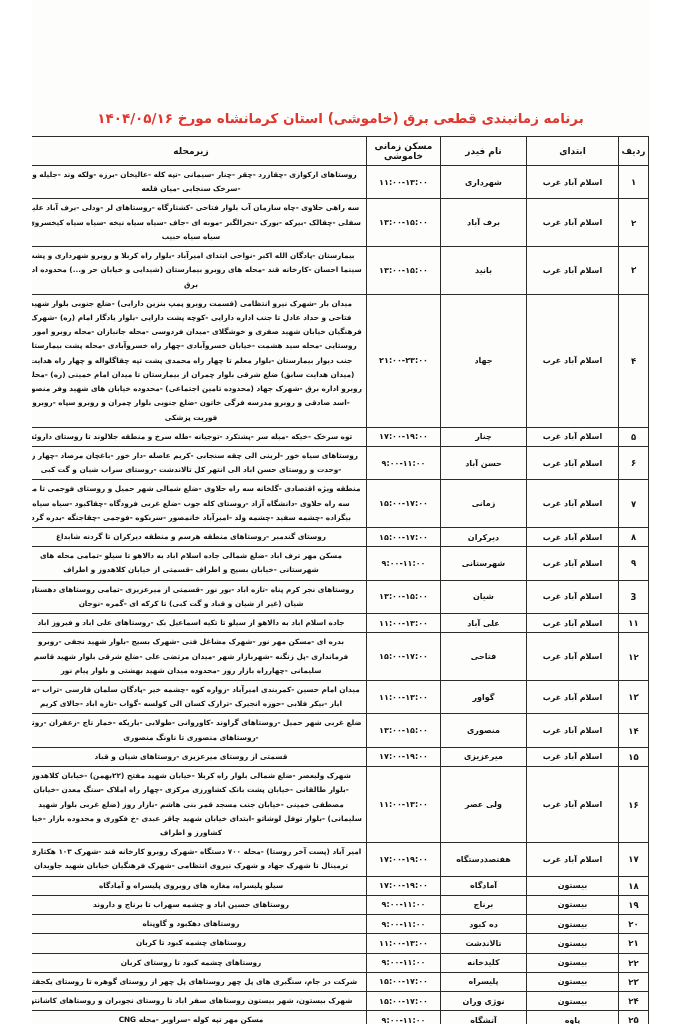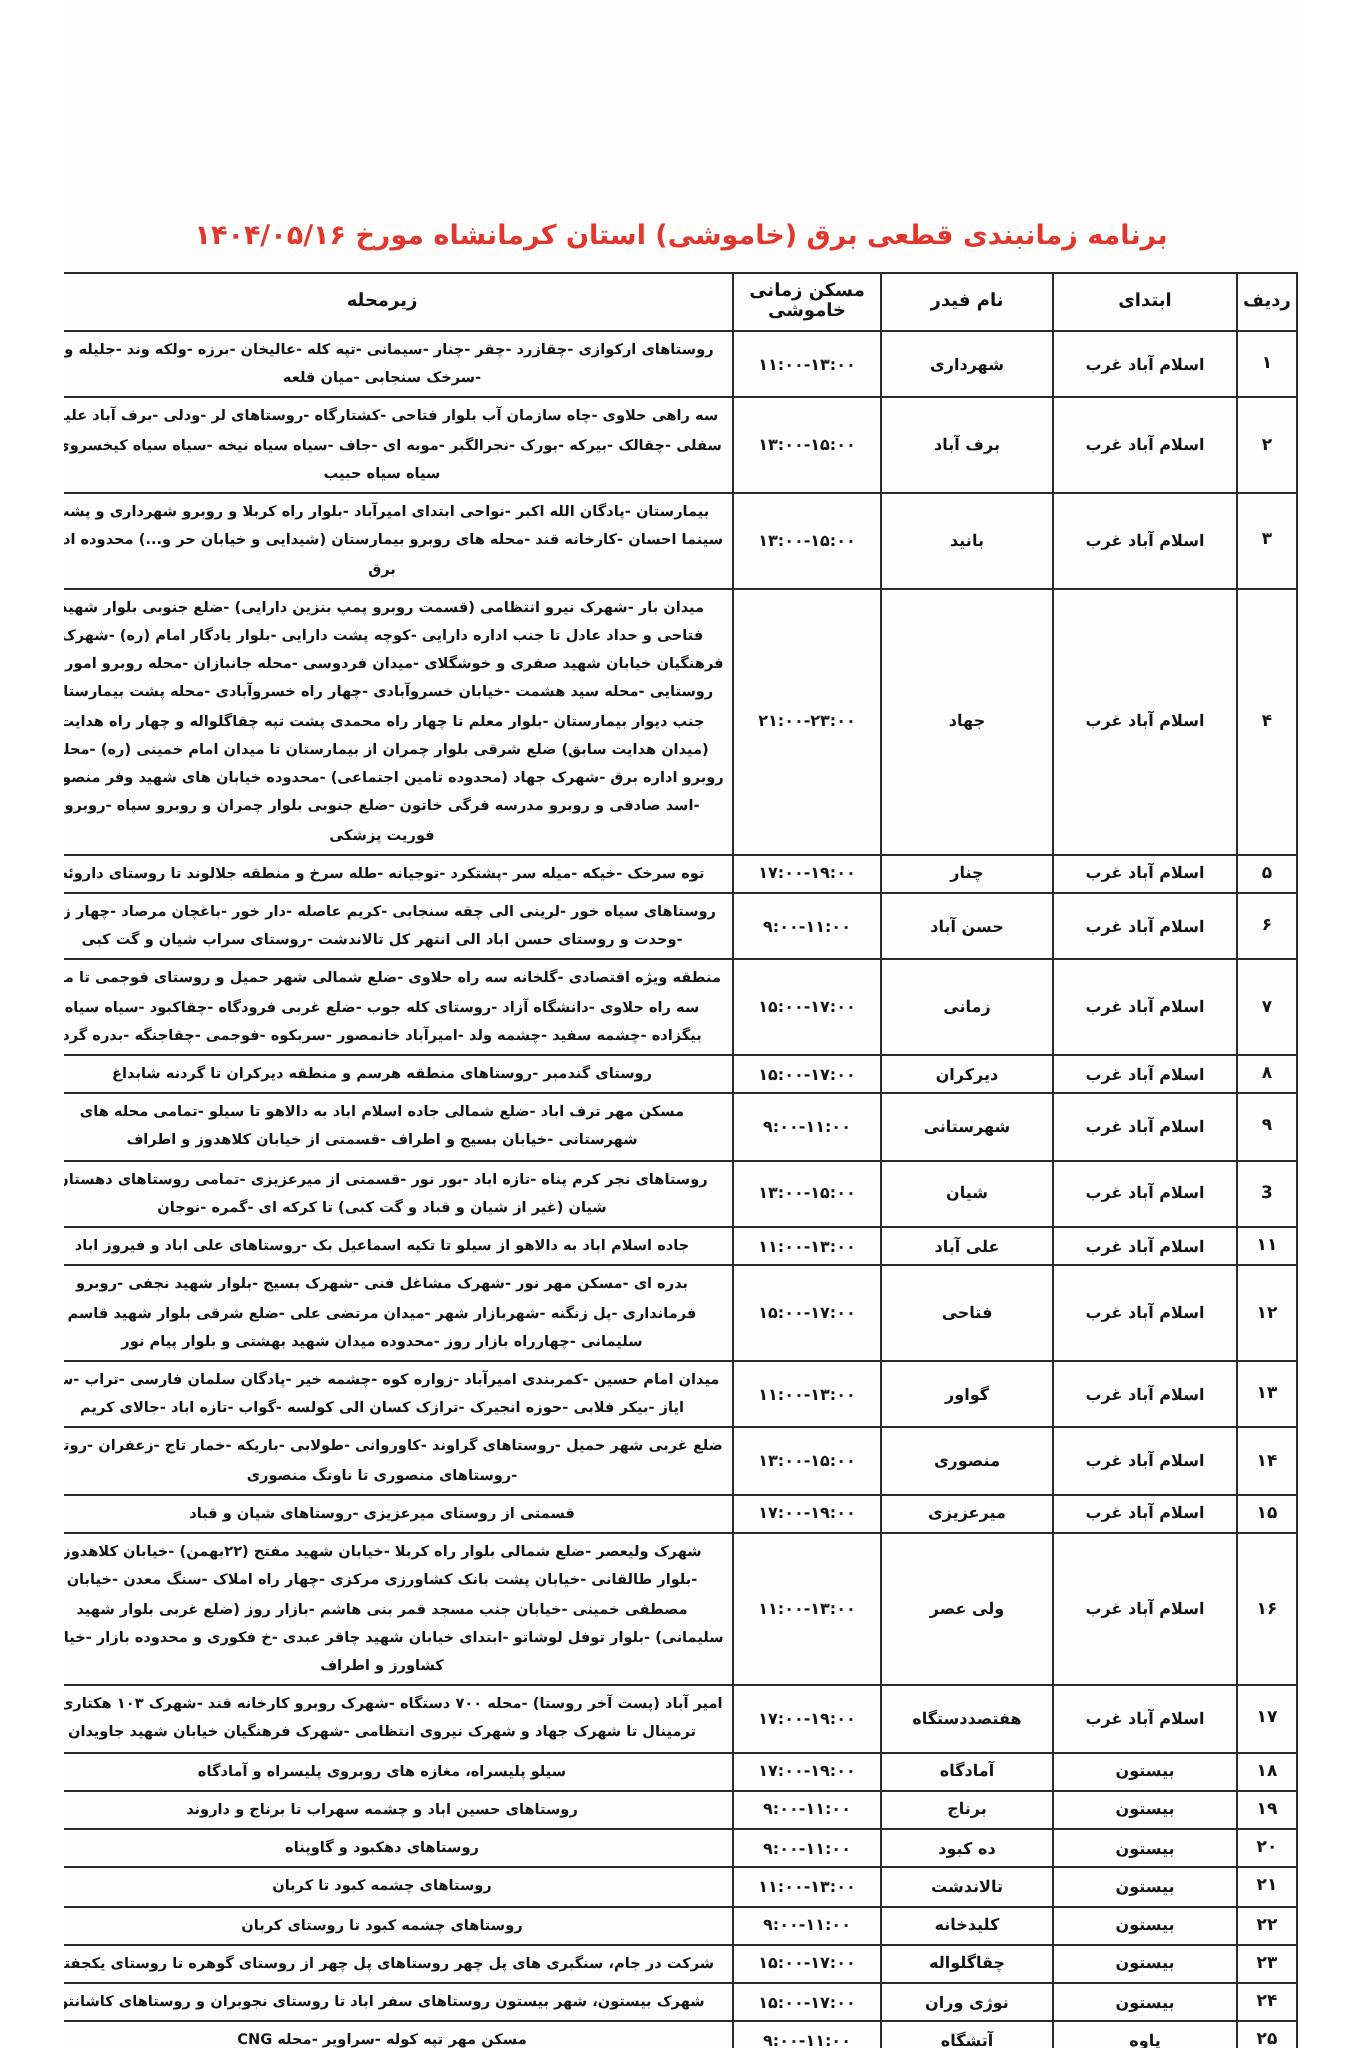--- a/index.html
+++ b/index.html
@@ -202,21 +202,21 @@
         <tr>
           <td class="c-num">۲۲</td>
           <td class="c-county">بیستون</td>
           <td class="c-feeder">کلیدخانه</td>
           <td class="c-time">۹:۰۰-۱۱:۰۰</td>
           <td class="c-area">روستاهای چشمه کبود تا روستای کربان</td>
         </tr>
         <tr>
           <td class="c-num">۲۳</td>
           <td class="c-county">بیستون</td>
-          <td class="c-feeder">چقاگلواله</td>
+          <td class="c-feeder">پلیسراه</td>
           <td class="c-time">۱۵:۰۰-۱۷:۰۰</td>
           <td class="c-area">شرکت در جام، سنگبری های پل چهر روستاهای پل چهر از روستای گوهره تا روستای یکجفتی</td>
         </tr>
         <tr>
           <td class="c-num">۲۴</td>
           <td class="c-county">بیستون</td>
           <td class="c-feeder">نوژی وران</td>
           <td class="c-time">۱۵:۰۰-۱۷:۰۰</td>
           <td class="c-area">شهرک بیستون، شهر بیستون روستاهای سفر اباد تا روستای نجوبران و روستاهای کاشانتو</td>
         </tr>

